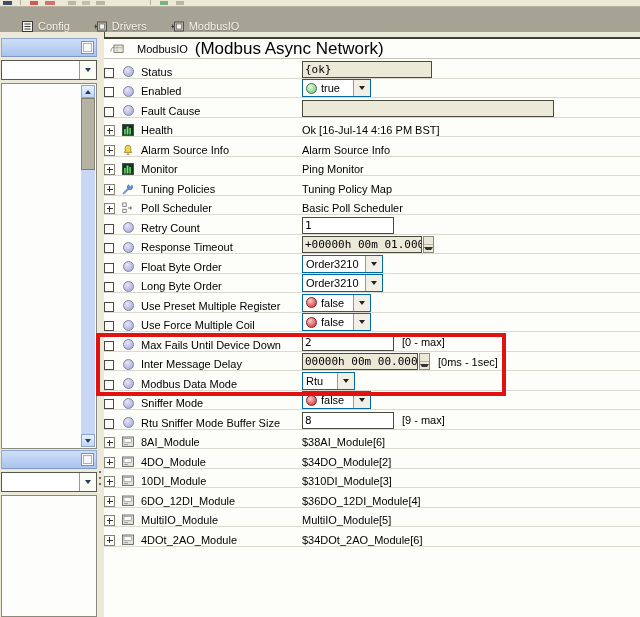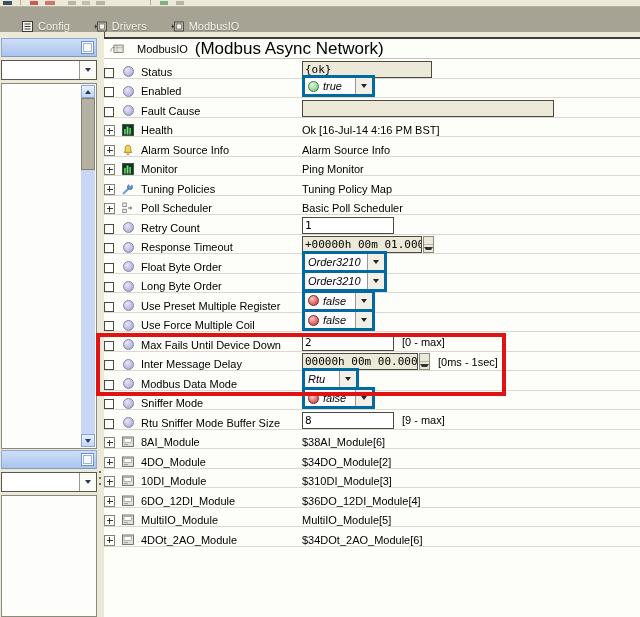--- a/index.html
+++ b/index.html
@@ -58,21 +58,21 @@
   .ico{width:14px;height:12px;margin-right:6px;display:inline-flex;align-items:center;justify-content:center;flex:none;}
   .orb{width:9px;height:9px;border-radius:50%;border:1px solid #83839a;background:radial-gradient(circle at 35% 30%,#e6e6fa,#b9b9e6 65%,#9c9cd2);display:inline-block;flex:none;}
   .orb.green{border-color:#3d7a3d;background:radial-gradient(circle at 35% 30%,#e2f8e2,#8fd48f 70%,#6cb86c);}
   .orb.red{border-color:#7c2424;background:radial-gradient(circle at 35% 30%,#f8cccc,#e05555 70%,#c23c3c);}
   .plabel{font-size:11px;color:#000;white-space:nowrap;}
   .vcol{position:absolute;left:198px;display:flex;align-items:center;}
   .fld{display:inline-block;border:1px solid #4a4a40;background:#fff;font-family:"DejaVu Sans Mono",monospace;font-size:11px;height:13px;line-height:13px;padding:1px 2px;white-space:pre;overflow:hidden;}
   .fld.ro{background:#ece9d8;}
   .tval{font-size:11px;color:#000;white-space:nowrap;}
   .sfx{margin-left:8px;font-size:11px;color:#000;white-space:nowrap;}
-  .dd{display:inline-flex;border:3px solid #0369a1;background:#fff;height:16px;align-items:stretch;font-style:italic;}
+  .dd{display:inline-flex;border:1px solid #0369a1;background:#fff;height:16px;align-items:stretch;}
   .ddt{display:inline-flex;align-items:center;gap:4px;padding:0 2px 0 3px;font-size:11px;}
   .ddb{width:16px;background:#f2f0e6;border-left:1px solid #9a9a8c;display:flex;align-items:center;justify-content:center;}
   .spin{display:inline-flex;flex-direction:column;width:11px;height:17px;margin-left:1px;border:1px solid #8a8a7e;background:#ece9d8;box-sizing:border-box;}
   .spin span{flex:1;display:flex;align-items:center;justify-content:center;border-bottom:1px solid #b9b6a6;}
   .spin span:last-child{border-bottom:none;}
   .spin .tri{border-top-width:3px;border-left-width:2.5px;border-right-width:2.5px;border-top-color:#333;}
   .spin .triu{border-bottom-width:3px;border-left-width:2.5px;border-right-width:2.5px;border-bottom-color:#333;}
 
   .redbox{position:absolute;left:96px;top:333px;width:410px;height:63px;border:4px solid #e01313;box-sizing:border-box;pointer-events:none;}
 </style>

